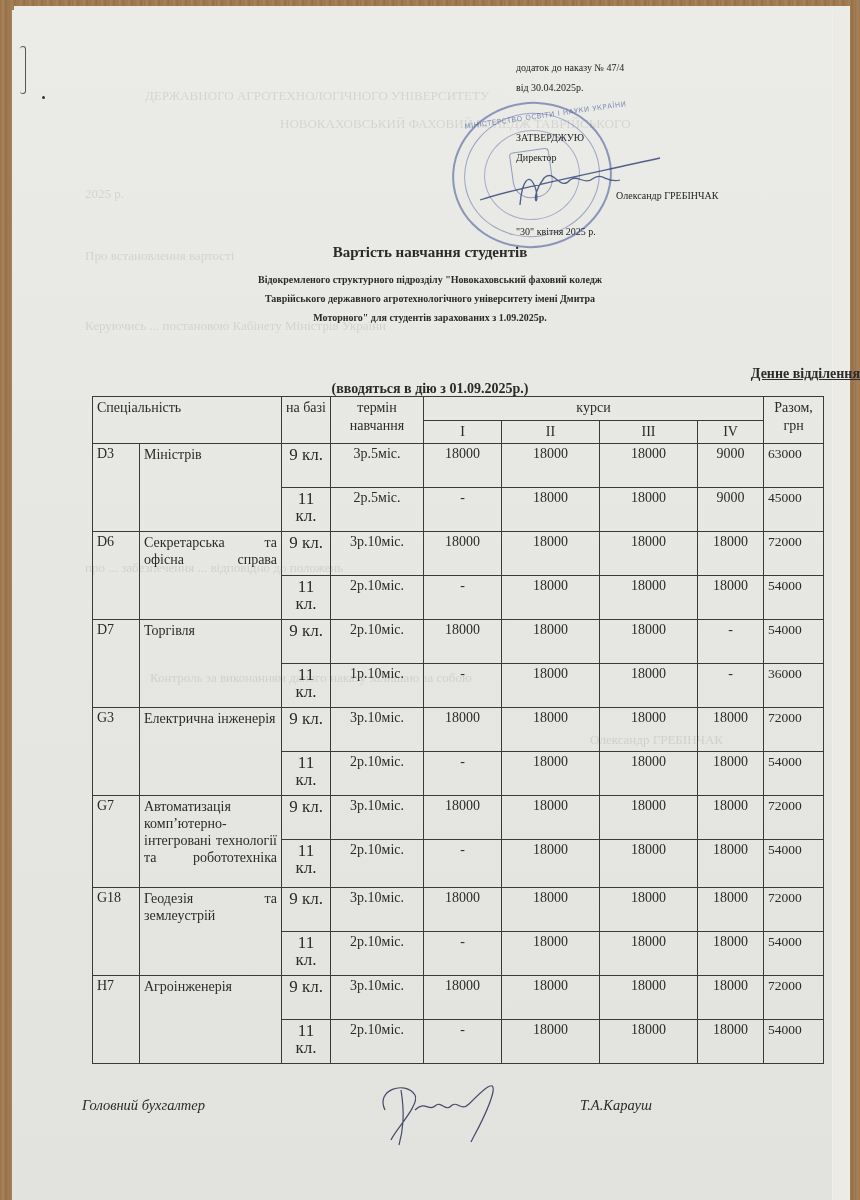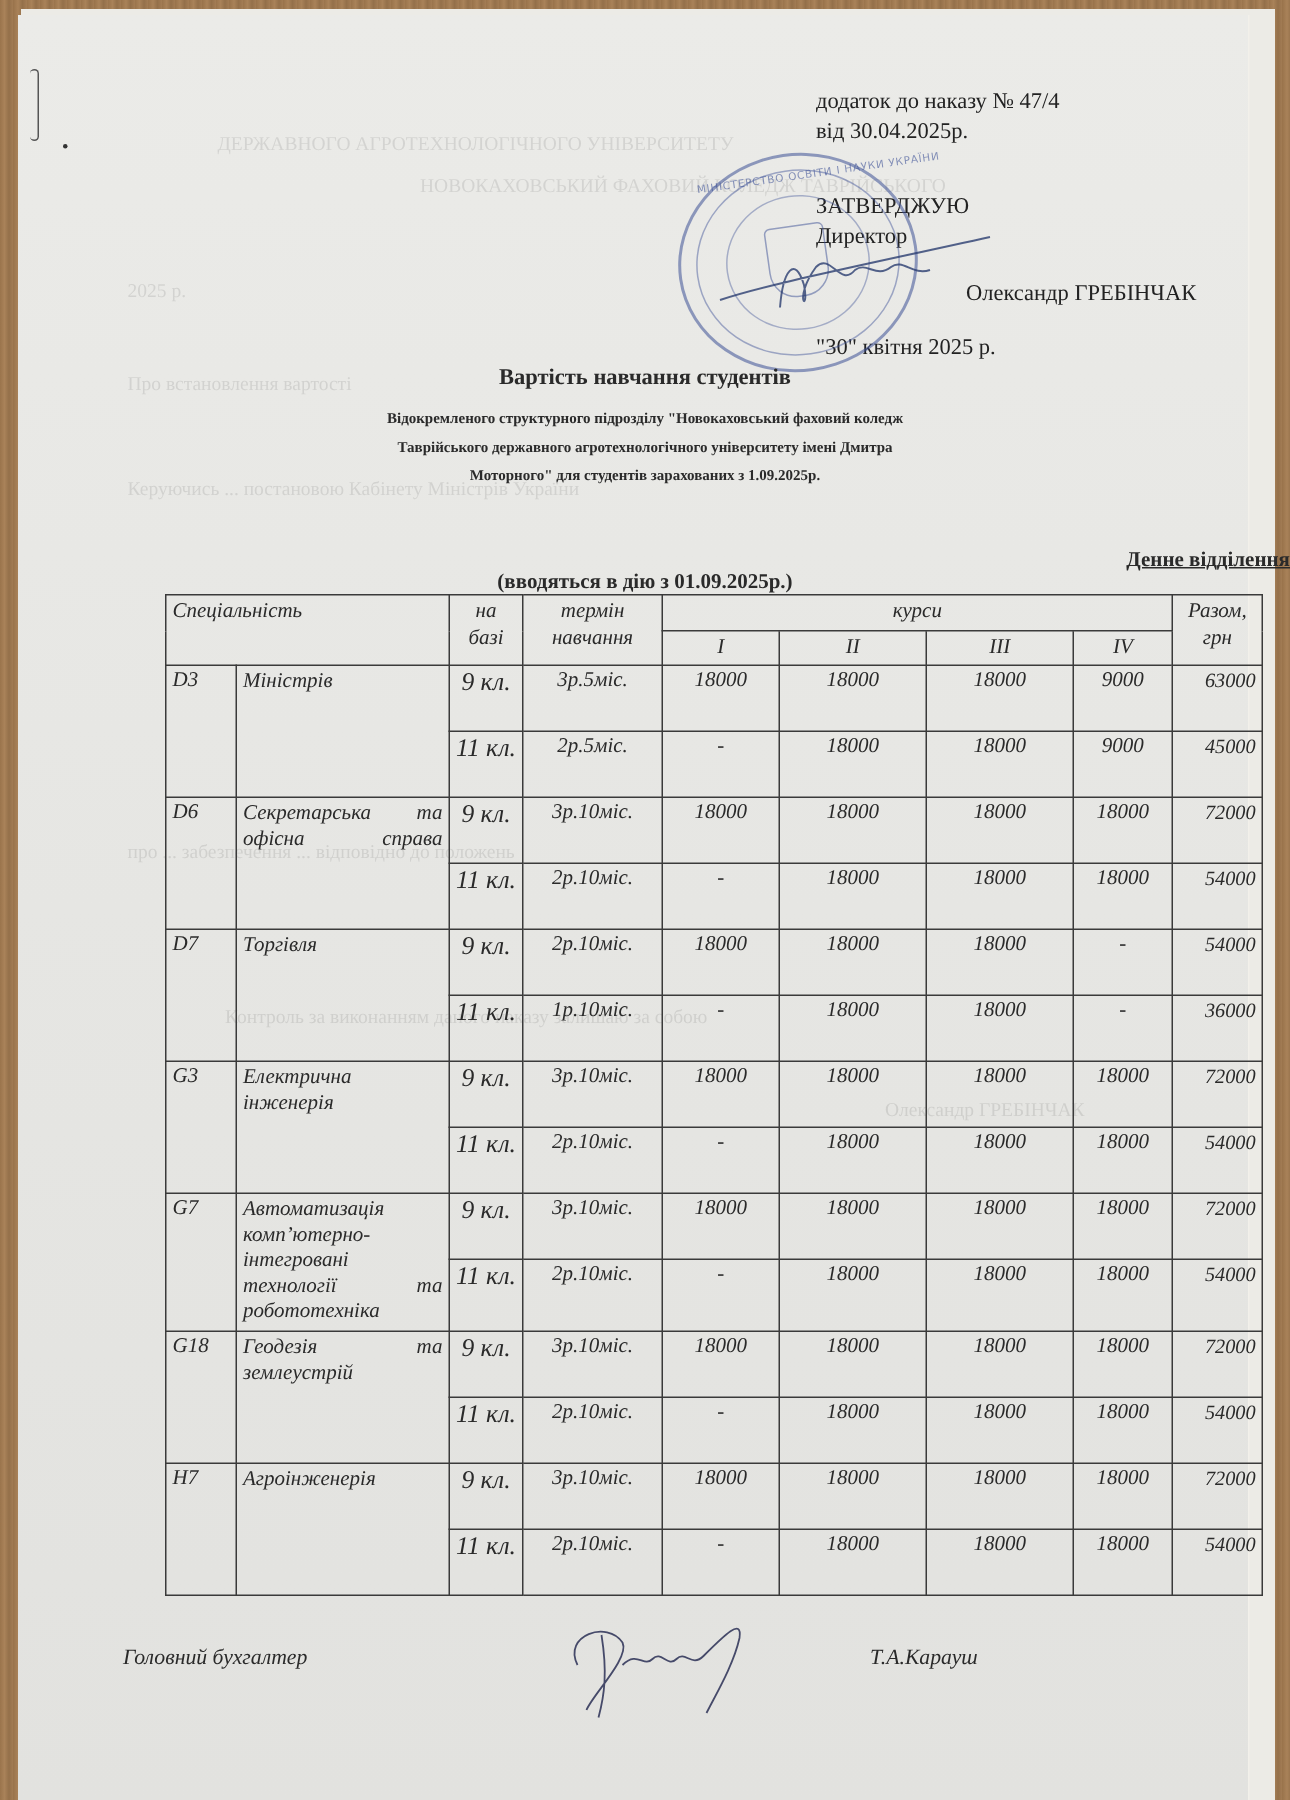--- a/index.html
+++ b/index.html
@@ -17,21 +17,21 @@
     .sheet {
       position:absolute; left:12px; top:10px; width:820px; height:1190px;
       background: linear-gradient(180deg, #ebebe8 0%, #e6e6e3 50%, #e2e2df 100%);
       box-shadow: 1px 0 0 #f2f0ea;
     }
     .clip { position:absolute; left:8px; top:36px; width:5px; height:46px; border:1.5px solid #555; border-radius:3px; border-left:none; }
     .dot { position:absolute; left:30px; top:86px; width:3px; height:3px; background:#333; border-radius:50%; }
 
     .ghost { position:absolute; color:rgba(60,60,60,0.13); font-size:13px; white-space:nowrap; }
 
-    .approval { position:absolute; left:544px; top:58px; font-size:15px; line-height:20px; color:#222; }
+    .approval { position:absolute; left:516px; top:58px; font-size:10px; line-height:20px; color:#222; }
     .approval div { white-space:nowrap; }
     .approval .approve { margin-top:30px; }
     .approval .name { margin-left:100px; margin-top:18px; }
     .approval .date { margin-top:16px; margin-left:0; }
 
     .stamp {
       position:absolute; left:452px; top:102px; width:156px; height:142px;
       border-radius:50%; border:2px solid rgba(60,80,150,0.55);
       transform: rotate(-8deg);
     }
@@ -49,37 +49,36 @@
     .sig1 { position:absolute; left:470px; top:150px; width:200px; height:60px; }
     .sig2 { position:absolute; left:365px; top:1070px; width:160px; height:80px; }
 
     .title { position:absolute; left:0; width:860px; text-align:center; font-weight:bold; color:#2a2a2a; }
     .t1 { top:244px; font-size:15px; }
     .t2 { top:270px; font-size:10px; line-height:19px; }
     .dept { top:366px; font-size:14px; line-height:15px; }
     .dept .u { text-decoration:underline;text-align:right; }
 
     table.fees {
-      position:absolute; left:110px; top:396px; width:731px;
+      position:absolute; left:92px; top:396px; width:731px;
       border-collapse:collapse; font-size:14px; color:#2a2a2a;
       table-layout:fixed;
-      font-style:italic;
     }
     table.fees td, table.fees th {
       border:1.3px solid #3a3a3a; padding:2px 4px; vertical-align:top; font-weight:normal;
     }
     table.fees th { text-align:center; line-height:18px; }
     th.spec { text-align:left !important; }
     td.code { padding-left:5px; }
     td.name { text-align:left; line-height:17px; }
     td.name.justify { text-align:justify; text-align-last:justify; }
     td.base { text-align:center; font-size:17px; line-height:17px; }
     td.term { text-align:center; }
     td.num { text-align:center; }
-    td.tot { text-align:right; font-size:13.5px; }
+    td.tot { text-align:left; font-size:13.5px; }
     tr.r { height:44px; }
 
     .footer { position:absolute; top:1097px; font-size:14.5px; color:#2a2a2a;font-style:italic; }
     .f-role { left:82px; }
     .f-name { left:580px; }
   </style>
 </head>
 <body>
 
 <div class="sheet-back"></div>

